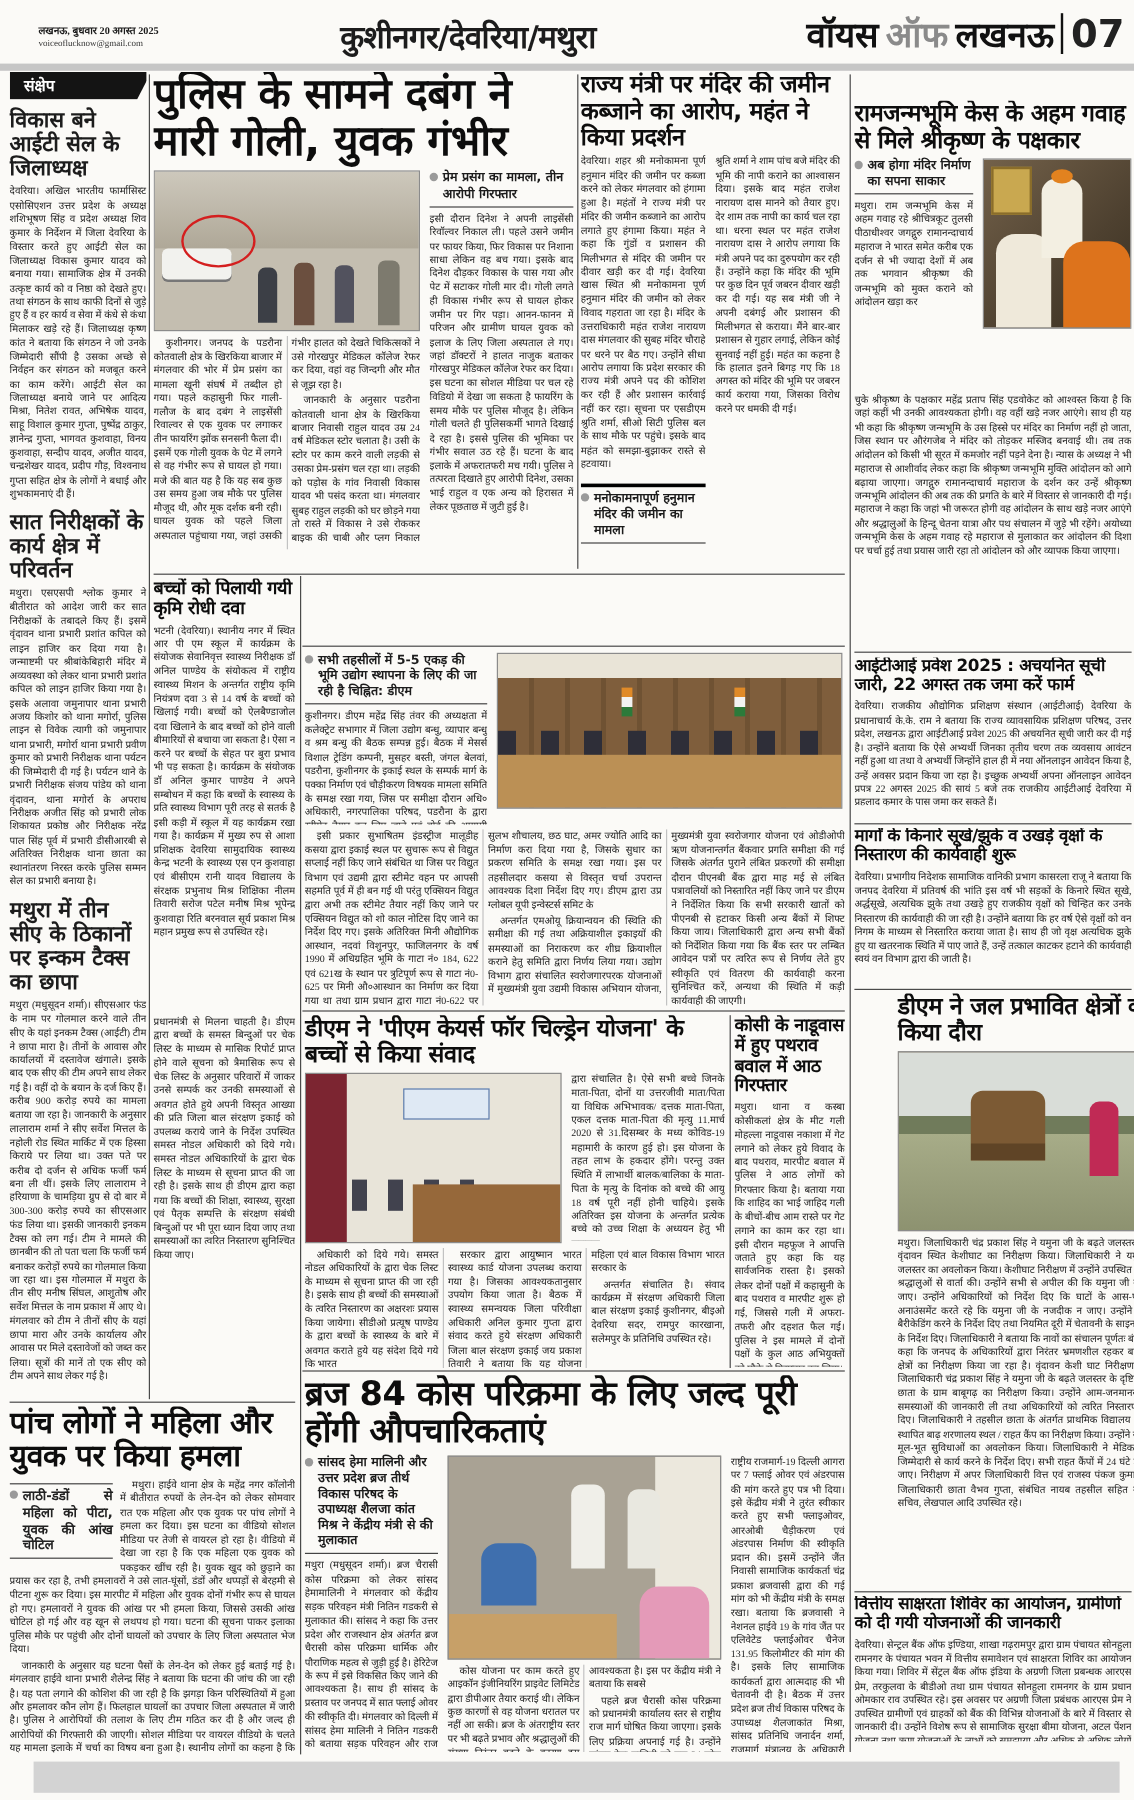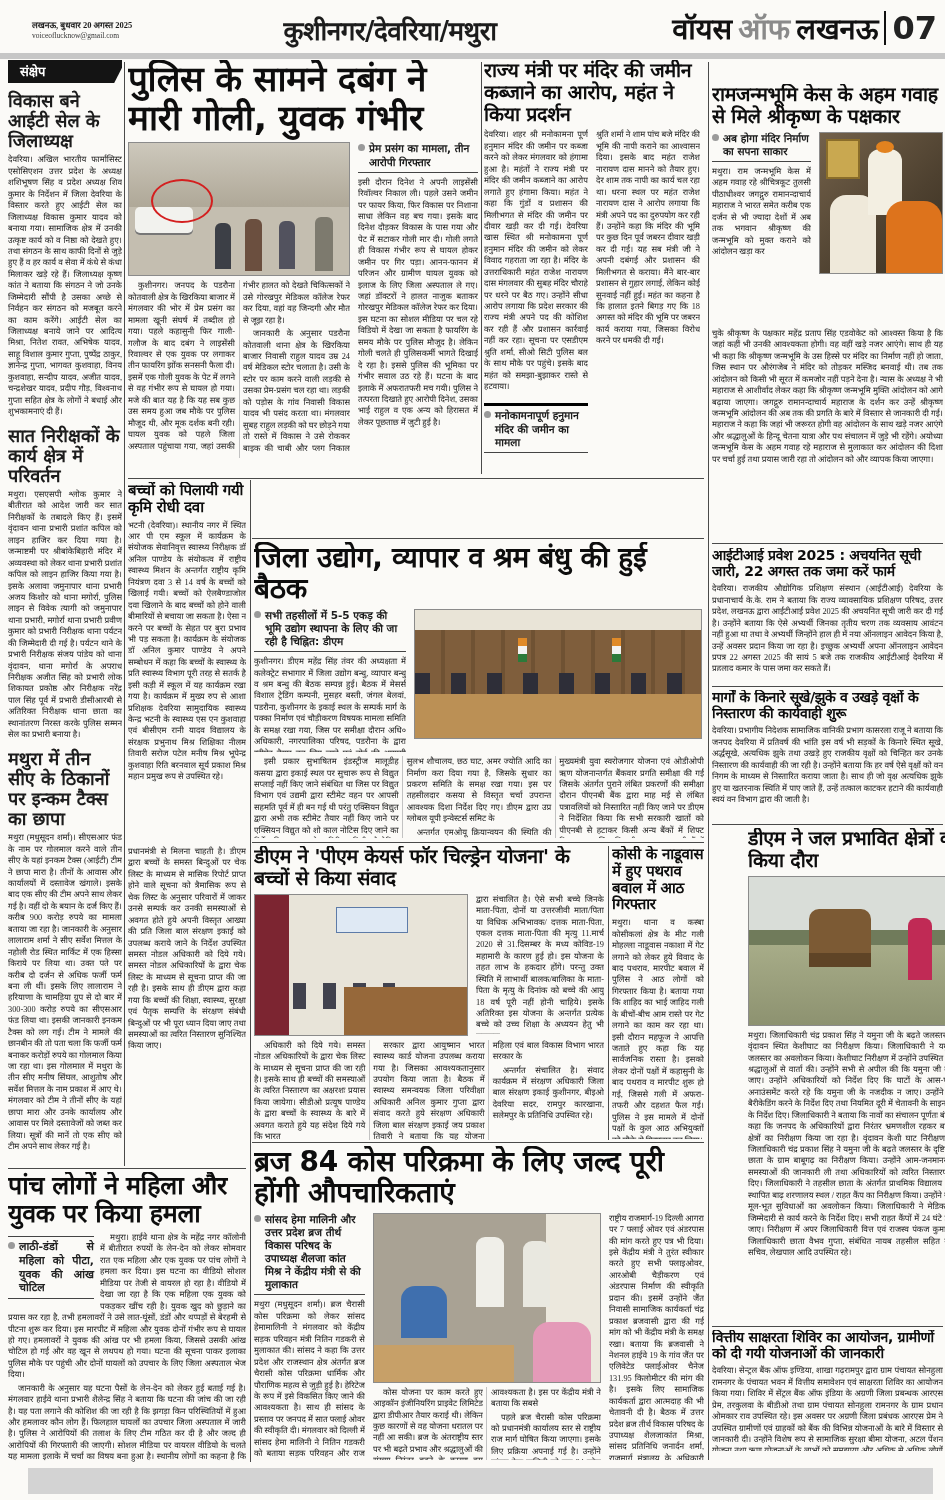--- a/index.html
+++ b/index.html
@@ -239,21 +239,20 @@
     </div>
     <div class="b" style="height:312px;overflow:hidden;margin-top:4px;">मथुरा। जिलाधिकारी चंद्र प्रकाश सिंह ने यमुना जी के बढ़ते जलस्तर के दृष्टिगत वृंदावन स्थित केशीघाट का निरीक्षण किया। जिलाधिकारी ने यमुना जी के जलस्तर का अवलोकन किया। केशीघाट निरीक्षण में उन्होंने उपस्थित नाविकों एवं श्रद्धालुओं से वार्ता की। उन्होंने सभी से अपील की कि यमुना जी के निकट न जाए। उन्होंने अधिकारियों को निर्देश दिए कि घाटों के आस-पास निरंतर अनाउंसमेंट करते रहे कि यमुना जी के नजदीक न जाए। उन्होंने बैरियर एवं बैरीकेडिंग करने के निर्देश दिए तथा नियमित दूरी में चेतावनी के साइन बोर्ड लगाने के निर्देश दिए। जिलाधिकारी ने बताया कि नावों का संचालन पूर्णतः बंद है। उन्होंने कहा कि जनपद के अधिकारियों द्वारा निरंतर भ्रमणशील रहकर बाढ़ प्रभावित क्षेत्रों का निरीक्षण किया जा रहा है। वृंदावन केशी घाट निरीक्षण के उपरांत जिलाधिकारी चंद्र प्रकाश सिंह ने यमुना जी के बढ़ते जलस्तर के दृष्टिगत तहसील छाता के ग्राम बाबूगढ़ का निरीक्षण किया। उन्होंने आम-जनमानस से वार्ता, समस्याओं की जानकारी ली तथा अधिकारियों को त्वरित निस्तारण के निर्देश दिए। जिलाधिकारी ने तहसील छाता के अंतर्गत प्राथमिक विद्यालय गुलालपुर में स्थापित बाढ़ शरणालय स्थल / राहत कैंप का निरीक्षण किया। उन्होंने राहत कैंप में मूल-भूत सुविधाओं का अवलोकन किया। जिलाधिकारी ने मेडिकल टीम को जिम्मेदारी से कार्य करने के निर्देश दिए। सभी राहत कैंपों में 24 घंटे ड्यूटी लगाई जाए। निरीक्षण में अपर जिलाधिकारी वित्त एवं राजस्व पंकज कुमार वर्मा, उप जिलाधिकारी छाता वैभव गुप्ता, संबंधित नायब तहसील सहित ग्राम प्रधान, सचिव, लेखपाल आदि उपस्थित रहे।</div>
   </section>
 
   <section class="art" style="left:712px;top:1330px;width:231px;height:130px;">
     <h2 class="hl hl-s">वित्तीय साक्षरता शिविर का आयोजन, ग्रामीणों को दी गयी योजनाओं की जानकारी</h2>
     <div class="b" style="height:86px;overflow:hidden;">देवरिया। सेन्ट्रल बैंक ऑफ इण्डिया, शाखा गढ़रामपुर द्वारा ग्राम पंचायत सोनहुला रामनगर के पंचायत भवन में वित्तीय समावेशन एवं साक्षरता शिविर का आयोजन किया गया। शिविर में सेंट्रल बैंक ऑफ इंडिया के अग्रणी जिला प्रबन्धक आरएस प्रेम, तरकुलवा के बीडीओ तथा ग्राम पंचायत सोनहुला रामनगर के ग्राम प्रधान ओमकार राव उपस्थित रहे। इस अवसर पर अग्रणी जिला प्रबंधक आरएस प्रेम ने उपस्थित ग्रामीणों एवं ग्राहकों को बैंक की विभिन्न योजनाओं के बारे में विस्तार से जानकारी दी। उन्होंने विशेष रूप से सामाजिक सुरक्षा बीमा योजना, अटल पेंशन योजना तथा ऋण योजनाओं के लाभों को समझाया और अधिक से अधिक लोगों से इन योजनाओं का लाभ लेने की अपील की।</div>
   </section>
 
   <section class="art" style="left:254px;top:542px;width:450px;height:296px;">
-    <h1 class="hl hl-l">जिला उद्योग, व्यापार व श्रम बंधु की हुई बैठक</h1>
     <div class="row" style="margin-top:2px;">
       <div style="width:152px;">
         <div class="kick">
           <span class="dot"></span>
           <span>सभी तहसीलों में 5-5 एकड़ की भूमि उद्योग स्थापना के लिए की जा रही है चिह्नित: डीएम</span>
         </div>
         <div class="b" style="height:96px;overflow:hidden;">कुशीनगर। डीएम महेंद्र सिंह तंवर की अध्यक्षता में कलेक्ट्रेट सभागार में जिला उद्योग बन्धु, व्यापार बन्धु व श्रम बन्धु की बैठक सम्पन्न हुई। बैठक में मेसर्स विशाल ट्रेडिंग कम्पनी, मुसहर बस्ती, जंगल बेलवां, पडरौना, कुशीनगर के इकाई स्थल के सम्पर्क मार्ग के पक्का निर्माण एवं चौड़ीकरण विषयक मामला समिति के समक्ष रखा गया, जिस पर समीक्षा दौरान अधि० अधिकारी, नगरपालिका परिषद, पडरौना के द्वारा स्टीमेट तैयार कर लिए जाने एवं बोर्ड की आगामी बैठक में पास करवा लिए जाने का आश्वासन दिया गया। मेसर्स सीएससी कुशीनगर सठियांव यूपी फार्मर प्रोड्यूसर कंपनी, सठियांव, फाजिलनगर के इकाई स्थल के सम्पर्क मार्ग के संबंध में तहसीलदार कसया द्वारा बताया गया कि तहसील का कार्य पूर्ण कर लिया गया है, जिसे सड़क पर मिट्टी भराई का कार्य कराए जाने के निर्देश सहित ईओ फाजिलनगर को कार्ययोजना में शामिल कर टेंडर की प्रक्रिया पूर्ण कराए जाने का निर्देश दिए गए। मेसर्स बुद्धा वाटर पार्क एवं रिजार्ट, एनएच-28, भैसहा, कुशीनगर द्वारा इकाई स्थल की भूमि के धारा 80 के आवेदन के संबंध में जिलाधिकारी ने संबंधित को सह खातेदारों से एनओसी लिए जाने का निर्देश दिए।</div>
       </div>
       <div class="photo ph-meet1" style="width:286px;height:128px;">
         <div class="ceil"></div>

